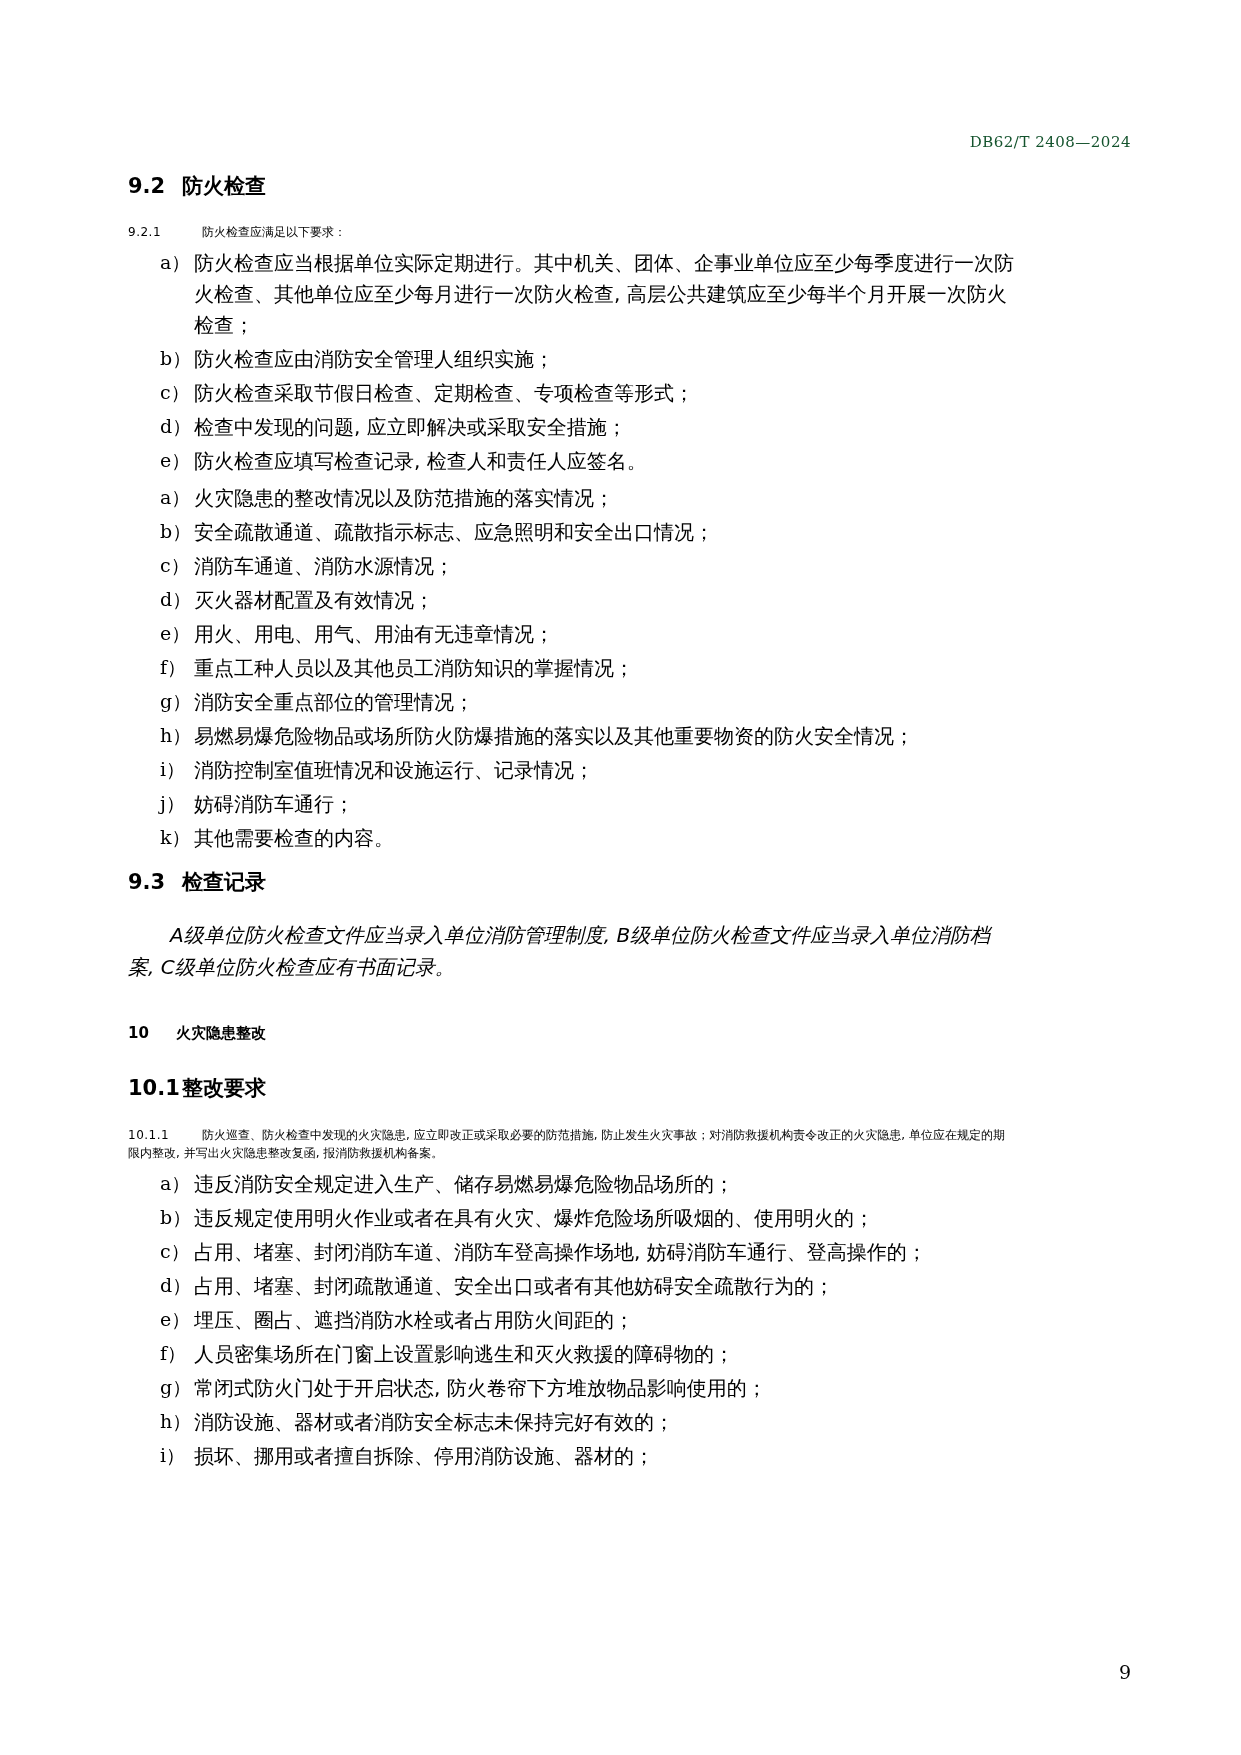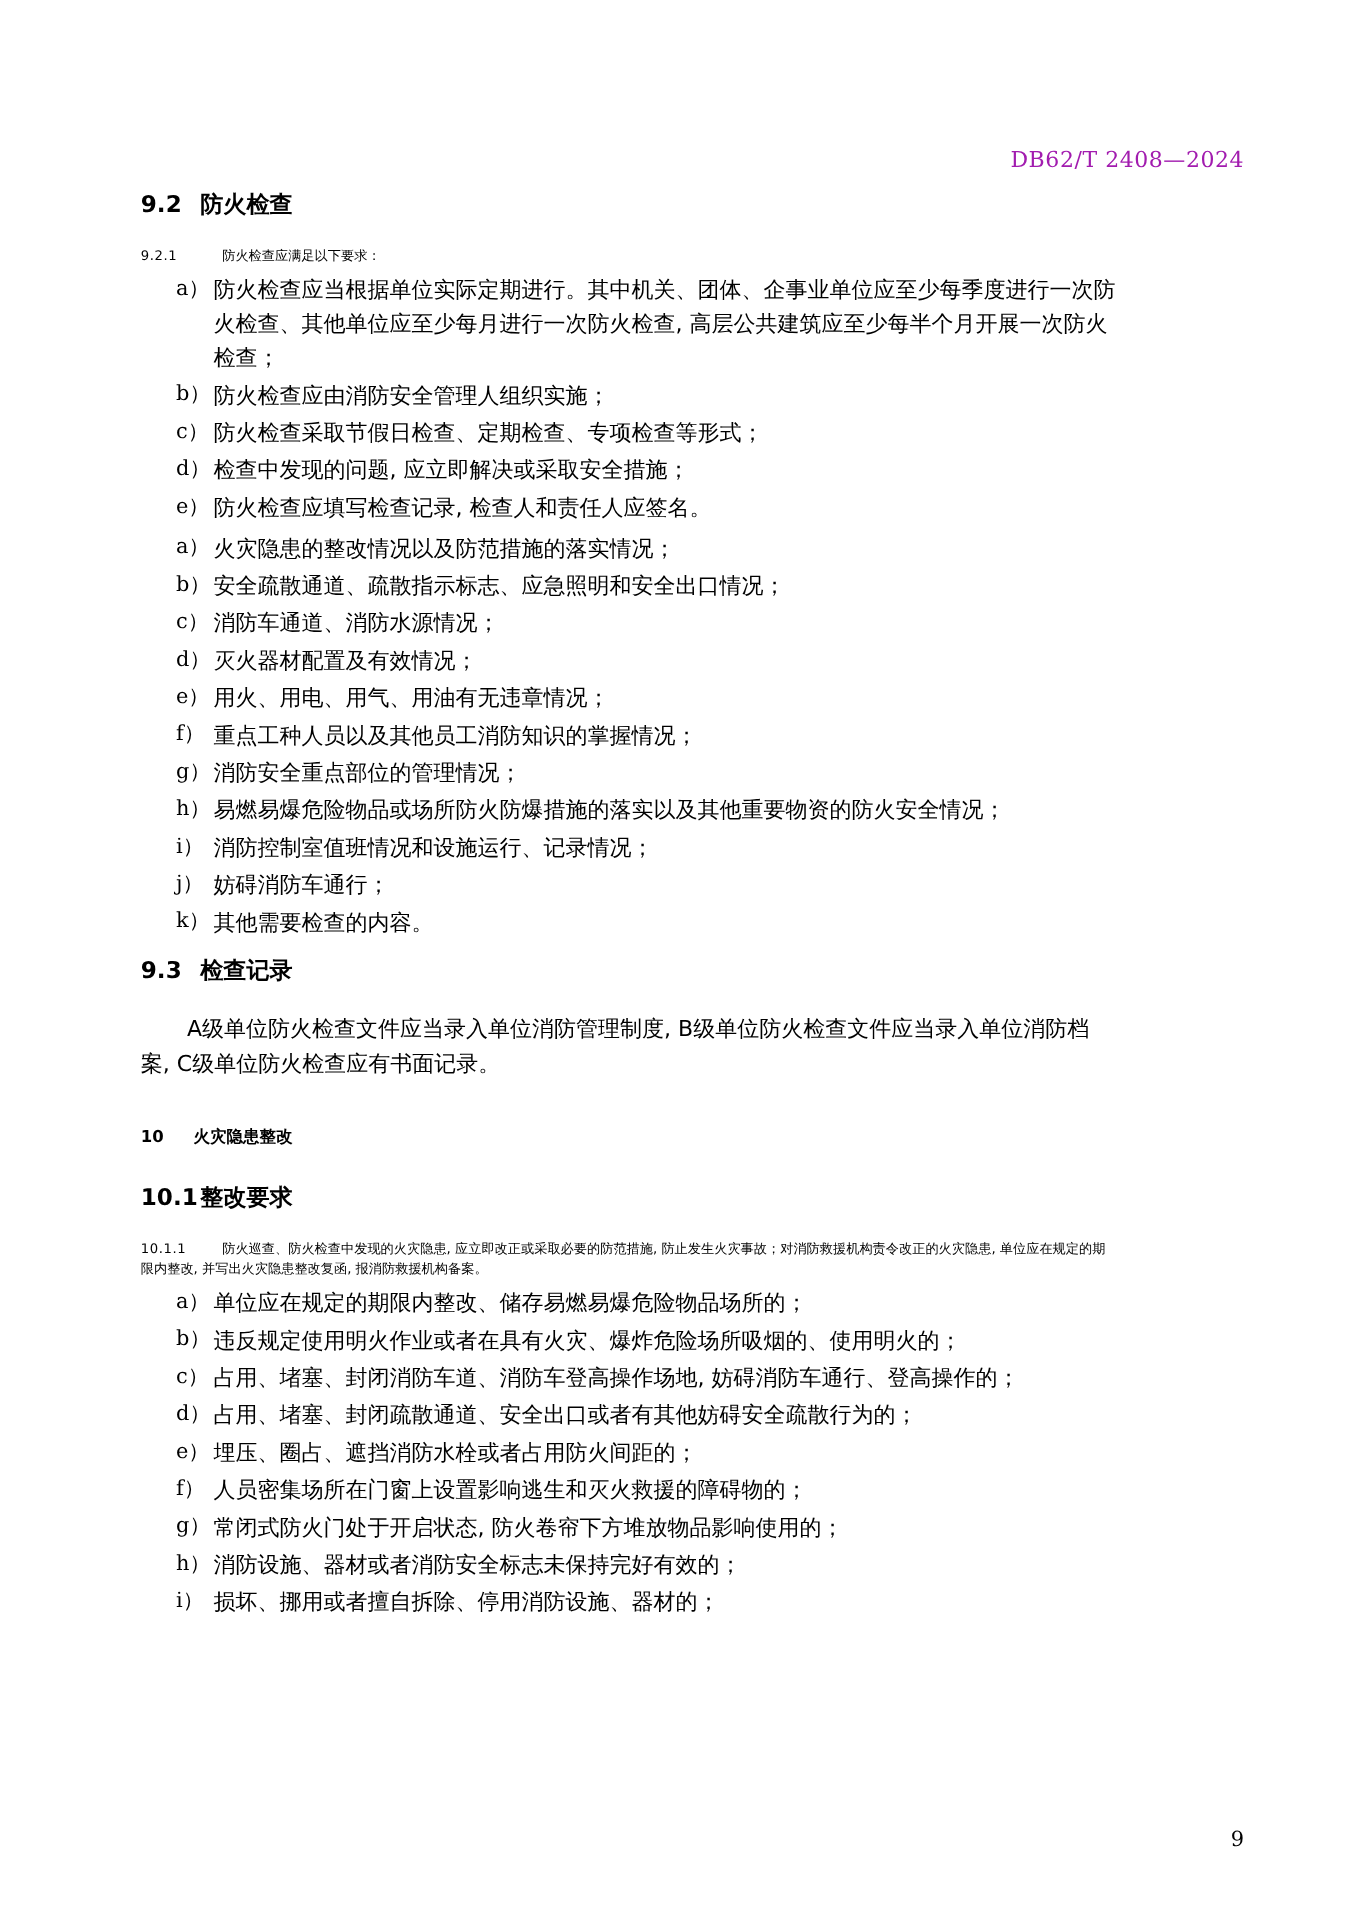--- a/index.html
+++ b/index.html
@@ -18,23 +18,23 @@
     box-sizing: border-box;
     padding: 0;
     background: #ffffff;
     overflow: hidden;
   }
   .header {
     position: absolute;
     top: 133px;
     right: 110px;
     font-family: "DejaVu Serif", serif;
-    font-size: 20px;
+    font-size: 15px;
     letter-spacing: 0.5px;
-    color: #a21caf;
+    color: #14532d;
   }
   .content {
     position: absolute;
     top: 172px;
     left: 128px;
     width: 888px;
   }
   .footer {
     position: absolute;
     bottom: 72px;
@@ -108,20 +108,21 @@
     flex: 1 1 auto;
   }
 
   .para {
     font-size: 20px;
     line-height: 1.6;
     margin: 0 0 6px 0;
   }
   .para.indent {
     text-indent: 42px;
+    font-style: italic;
   }
 </style>
 </head>
 <body>
 
 <div class="page">
 
   <div class="header">DB62/T 2408—2024</div>
 
   <div class="content">
@@ -217,21 +218,21 @@
       <span class="num">10.1</span><span>整改要求</span>
     </div>
 
     <div class="clause block">
       <span class="cnum">10.1.1</span><span>防火巡查、防火检查中发现的火灾隐患, 应立即改正或采取必要的防范措施, 防止发生火灾事故；对消防救援机构责令改正的火灾隐患, 单位应在规定的期限内整改, 并写出火灾隐患整改复函, 报消防救援机构备案。</span>
     </div>
 
     <ol class="letters">
       <li>
         <span class="lbl">a）</span>
-        <span class="txt">单位应在规定的期限内整改、储存易燃易爆危险物品场所的；</span>
+        <span class="txt">违反消防安全规定进入生产、储存易燃易爆危险物品场所的；</span>
       </li>
       <li>
         <span class="lbl">b）</span>
         <span class="txt">违反规定使用明火作业或者在具有火灾、爆炸危险场所吸烟的、使用明火的；</span>
       </li>
       <li>
         <span class="lbl">c）</span>
         <span class="txt">占用、堵塞、封闭消防车道、消防车登高操作场地, 妨碍消防车通行、登高操作的；</span>
       </li>
       <li>

